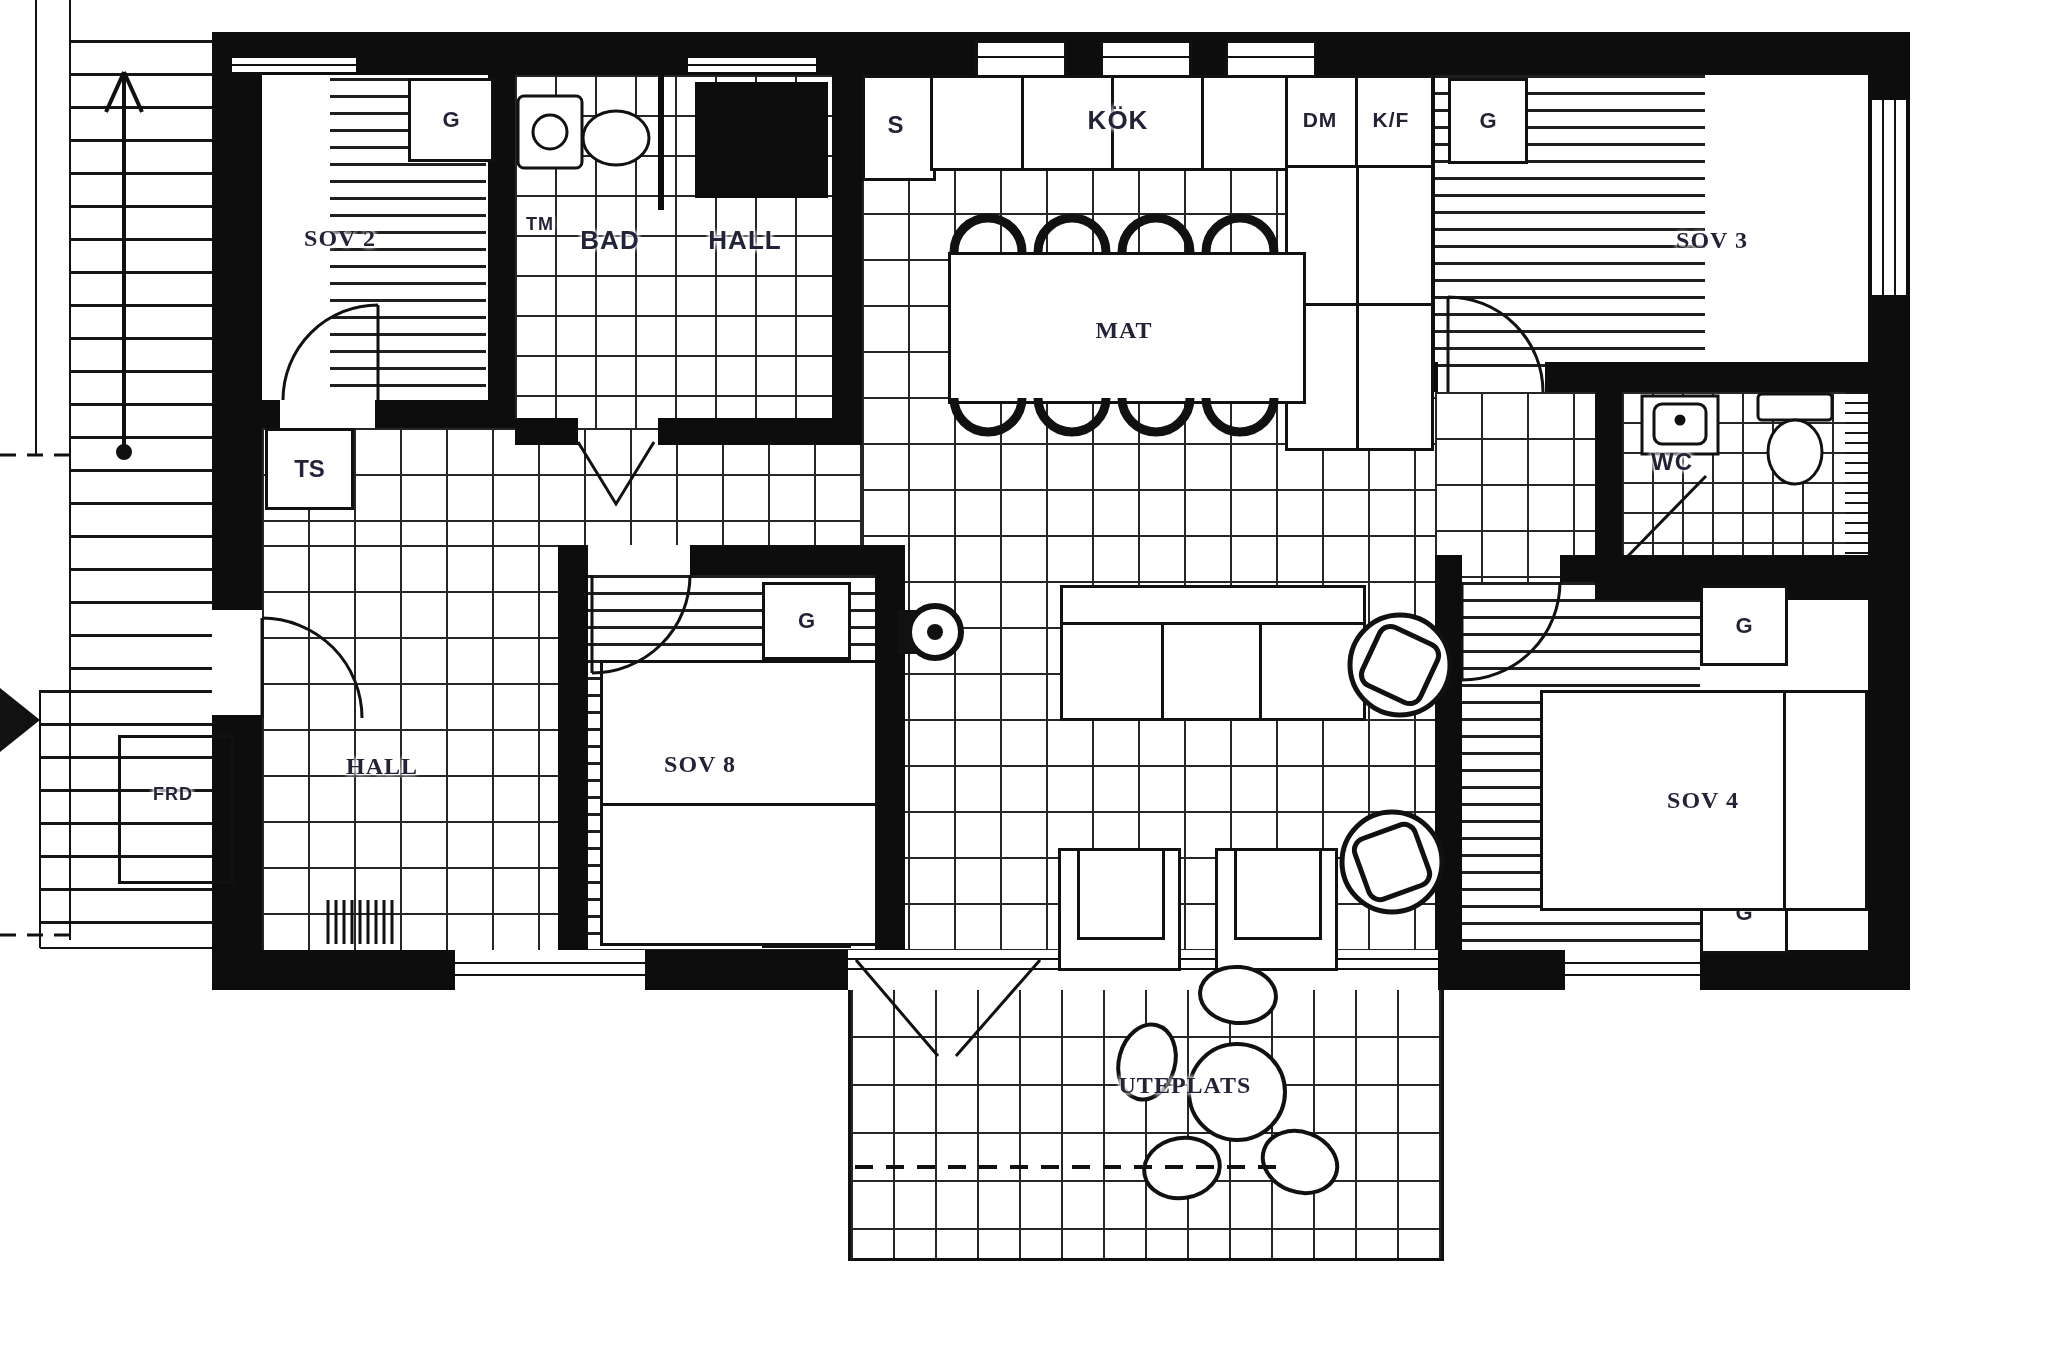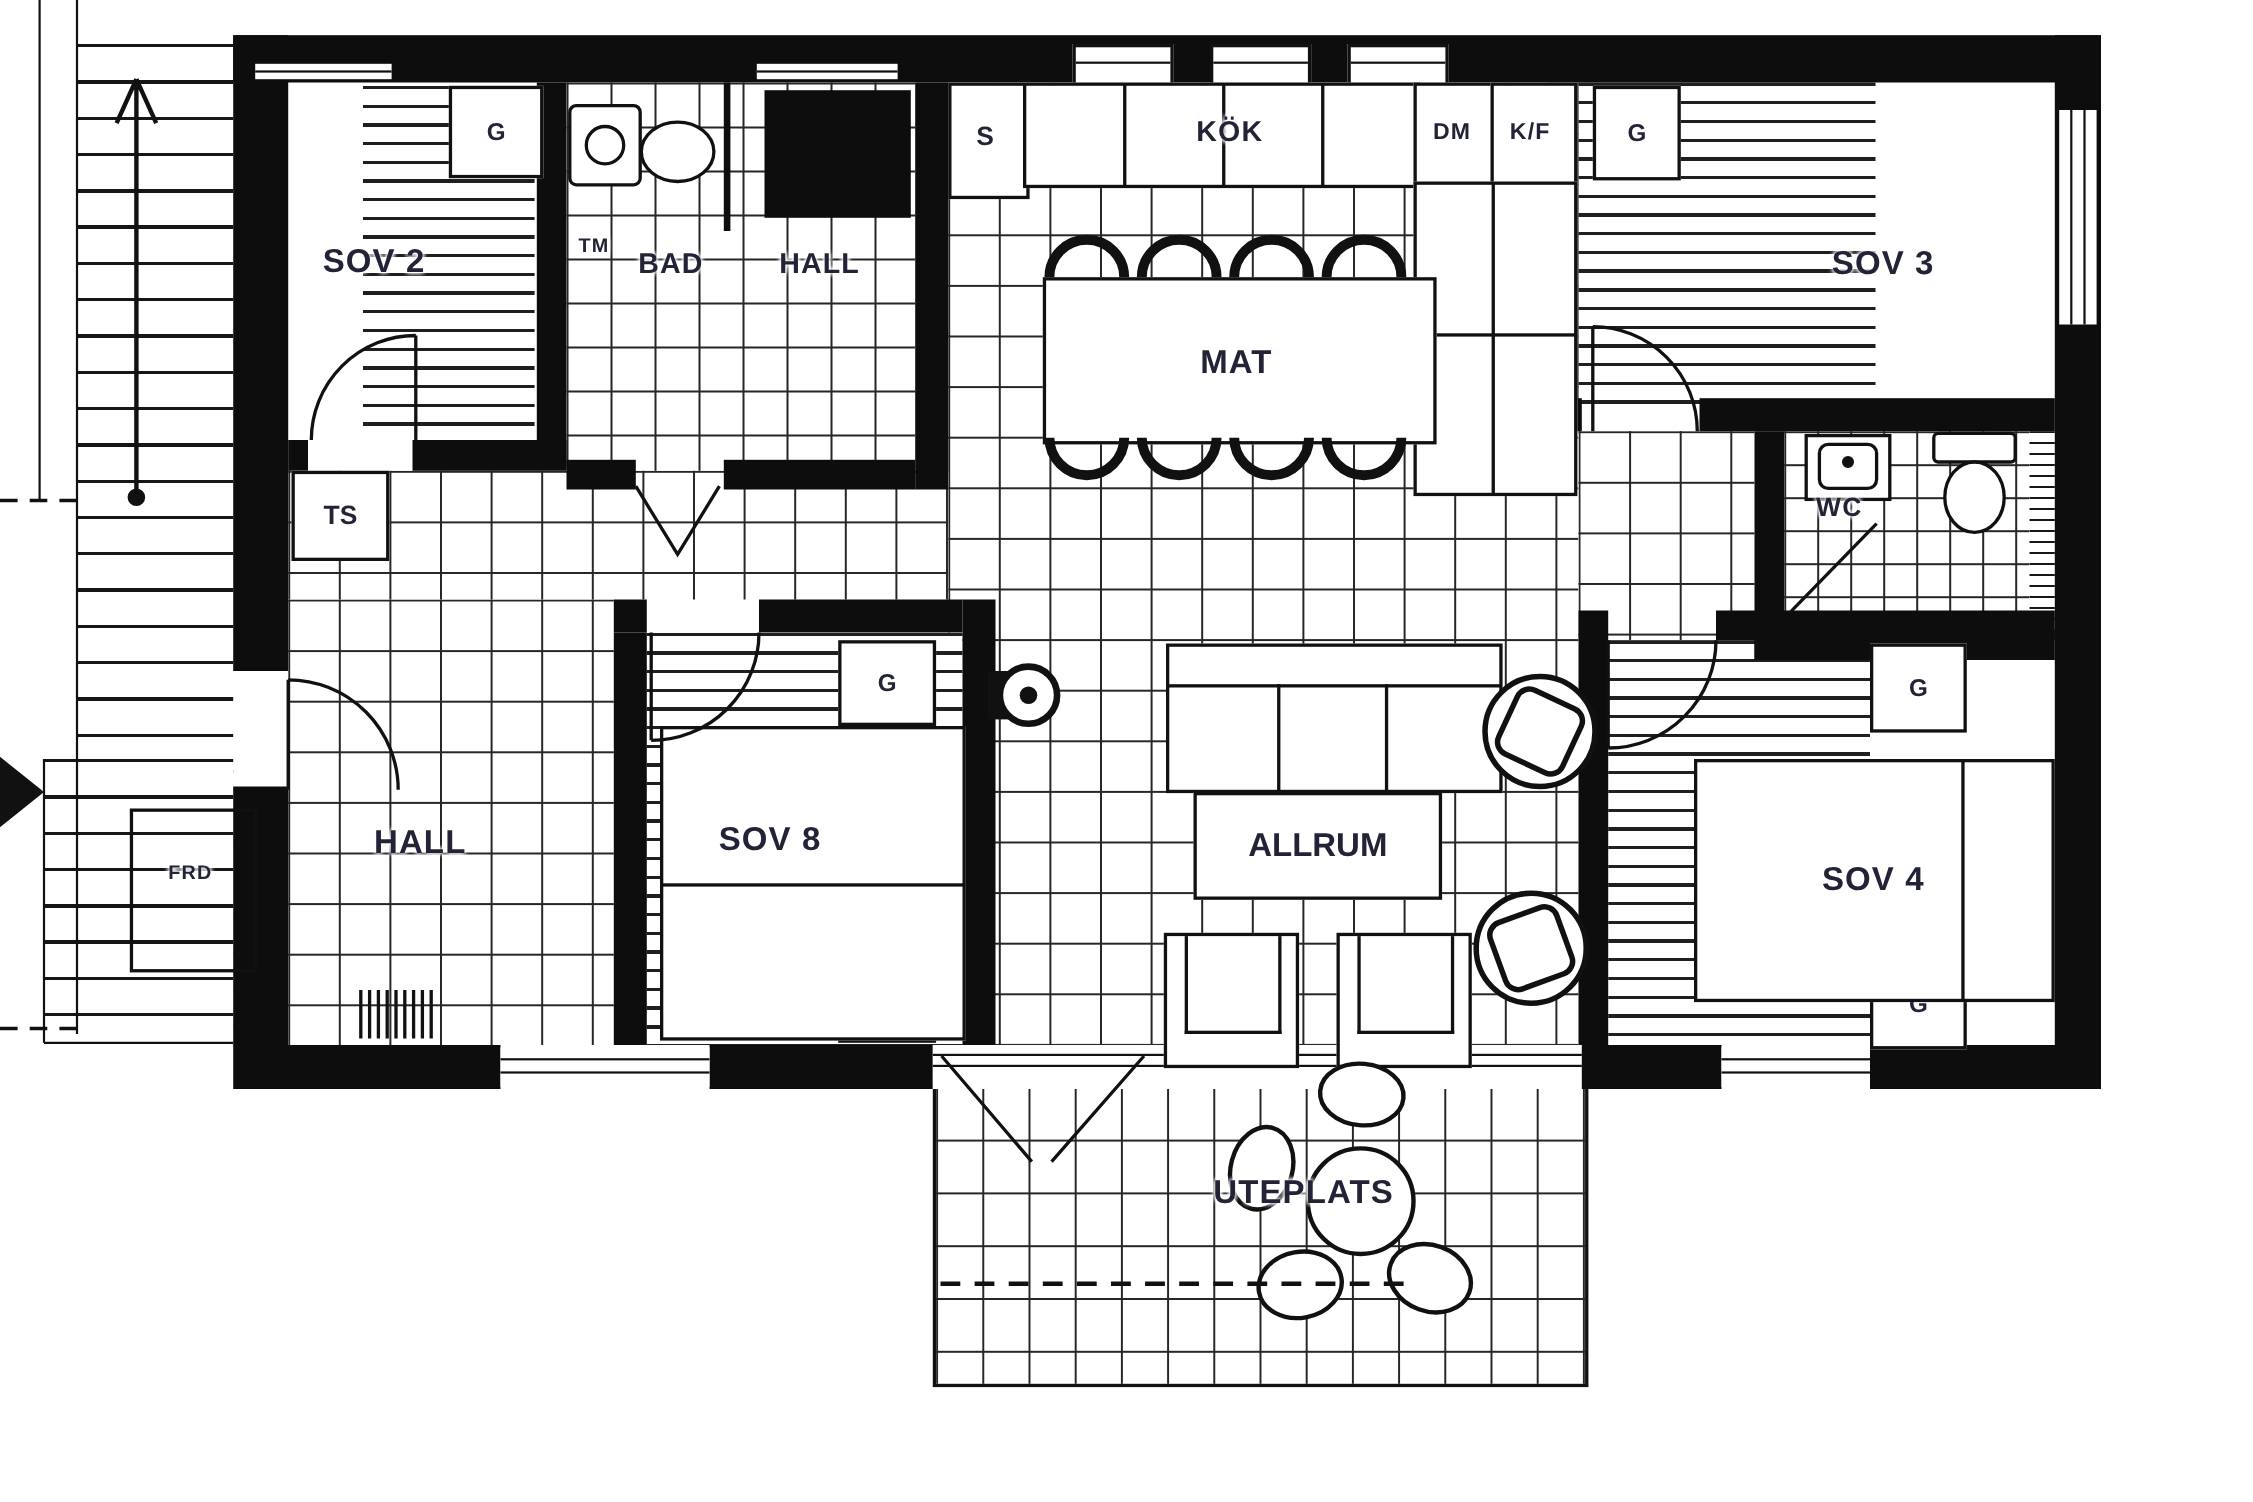--- a/index.html
+++ b/index.html
@@ -27,21 +27,21 @@
      repeating-linear-gradient(to bottom,#161616 0 2px,transparent 2px 10px);}
   .furn{position:absolute;background:#fff;border:3px solid #111;}
   .cbox{position:absolute;background:#fff;border:3px solid #111;}
   .gbox{position:absolute;background:#fff;border:3px solid #111;display:flex;
         align-items:center;justify-content:center;font-weight:700;color:#232338;font-size:22px;}
   .lblbox{position:absolute;background:#fff;border:3px solid #111;display:flex;
         align-items:center;justify-content:center;font-weight:700;color:#232338;}
   .lbl{position:absolute;transform:translate(-50%,-50%);font-weight:700;color:#232338;
        white-space:nowrap;letter-spacing:1px;
        text-shadow:0 0 5px #fff,0 0 5px #fff,0 0 5px #fff;}
-  .s30{font-size:30px;} .s26{font-size:26px;} .s24{font-size:24px;} .s21{font-size:21px;} .s18{font-size:18px;}
+  .s30{font-size:24px;font-family:Liberation Serif, serif;} .s26{font-size:26px;} .s24{font-size:24px;} .s21{font-size:21px;} .s18{font-size:18px;}
   .hl{position:absolute;height:2px;background:#111;left:0;right:0;}
   .vl{position:absolute;width:2px;background:#111;top:0;bottom:0;}
   .div-h{position:absolute;left:-1px;right:-1px;height:3px;background:#111;}
   .div-v{position:absolute;top:-1px;bottom:-1px;width:3px;background:#111;}
   svg{position:absolute;left:0;top:0;}
 </style>
 </head>
 <body>
 
 <div class="canvas">
@@ -170,23 +170,20 @@
     <div class="div-h" style="top:34px"></div>
     <div class="div-v" style="left:98px;top:34px"></div>
       <div class="div-v" style="left:196px;top:34px"></div>
   </div>
   <div class="furn" style="left:1058px;top:848px;width:117px;height:117px">
       <div class="abs" style="left:16px;top:0;width:82px;height:86px;border:3px solid #111;border-top:none"></div>
     </div>
   <div class="furn" style="left:1215px;top:848px;width:117px;height:117px">
       <div class="abs" style="left:16px;top:0;width:82px;height:86px;border:3px solid #111;border-top:none"></div>
     </div>
-  <div class="lblbox s30" style="left:1085px;top:720px;width:220px;height:92px">
-      <span>ALLRUM</span>
-    </div>
 
   <svg width="2048" height="1365" viewBox="0 0 2048 1365">
     <g stroke="#111" fill="none" stroke-width="3">
 
       <path d="M 262 618 A 100 100 0 0 1 362 718 M 262 718 L 262 618"></path>
       <path d="M 378 305 A 95 95 0 0 0 283 400 M 378 400 L 378 305"></path>
       <path d="M 578 442 L 616 504 L 654 442"></path>
       <path d="M 592 673 A 98 98 0 0 0 690 575 M 592 575 L 592 673"></path>
       <path d="M 1448 297 A 95 95 0 0 1 1543 392 M 1448 392 L 1448 297"></path>
       <path d="M 1462 680 A 98 98 0 0 0 1560 582 M 1462 582 L 1462 680"></path>

